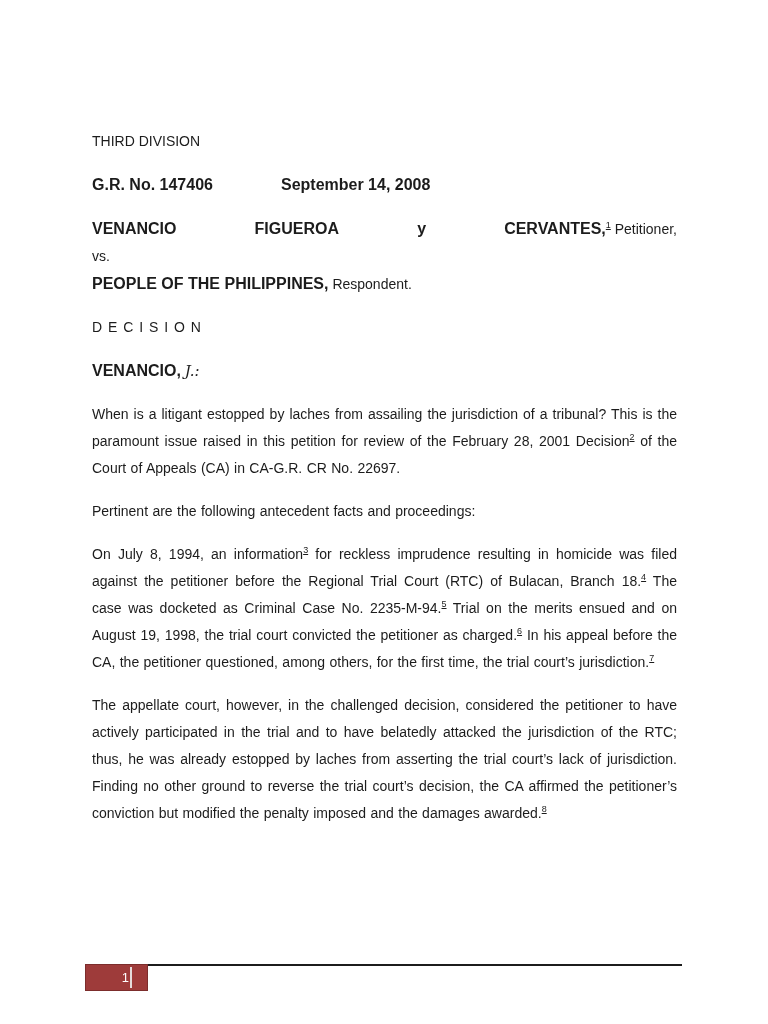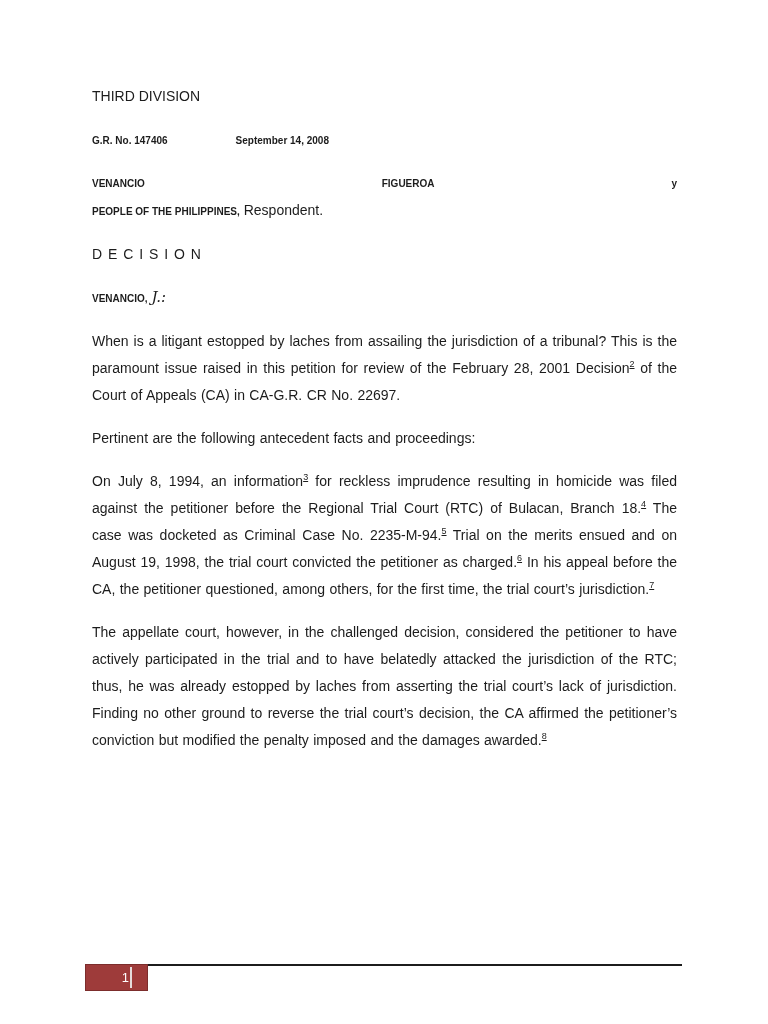--- a/index.html
+++ b/index.html
@@ -7,27 +7,27 @@
     width: 768px; height: 1024px;
     background: #ffffff;
     font-family: "Liberation Sans", sans-serif;
     color: #1c1c1c;
     position: relative;
     overflow: hidden;
   }
   .page { position: absolute; inset: 0; background: #ffffff; }
   .content {
     position: absolute;
-    left: 92px; top: 0;
+    left: 92px; top: 12px;
     width: 585px;
-    padding-top: 83px;
+    padding-top: 116px;
   }
   p { margin: 0; line-height: 27px; font-size: 14px; }
   .block { margin-bottom: 16px; }
-  .b { font-weight: bold; font-size: 10px; }
+  .b { font-weight: bold; font-size: 16px; }
   .gr-date { margin-left: 68px; }
   .party-top { display: flex; justify-content: space-between; align-items: baseline; gap: 43px; }
   .role { font-weight: normal; font-size: 14px; }
   .decision-heading { letter-spacing: 1px; }
   .ponente-j {
     font-family: "DejaVu Serif", serif;
     font-style: italic;
     font-size: 15px;
   }
   .para { text-align: justify; margin-bottom: 16px; word-spacing: 0.5px; }
@@ -73,21 +73,23 @@
 
     <p class="block">THIRD DIVISION</p>
 
     <p class="block"><span class="b">G.R. No. 147406</span><span class="b gr-date">September 14, 2008</span></p>
 
     <div class="block">
       <p class="party-top">
         <span class="b">VENANCIO</span>
         <span class="b">FIGUEROA</span>
         <span class="b">y</span>
+        <span><span class="b">CERVANTES,</span><sup class="fn">1</sup> <span class="role">Petitioner,</span></span>
       </p>
+      <p>vs.</p>
       <p><span class="b">PEOPLE OF THE PHILIPPINES,</span> <span class="role">Respondent.</span></p>
     </div>
 
     <p class="block decision-heading">D E C I S I O N</p>
 
     <p class="block"><span class="b">VENANCIO,</span> <span class="ponente-j">J.:</span></p>
 
     <div>
         <p class="para">When is a litigant estopped by laches from assailing the jurisdiction of a tribunal? This is the paramount issue raised in this petition for review of the February 28, 2001 Decision<sup class="fn">2</sup> of the Court of Appeals (CA) in CA-G.R. CR No. 22697.</p>
         <p class="para">Pertinent are the following antecedent facts and proceedings:</p>

